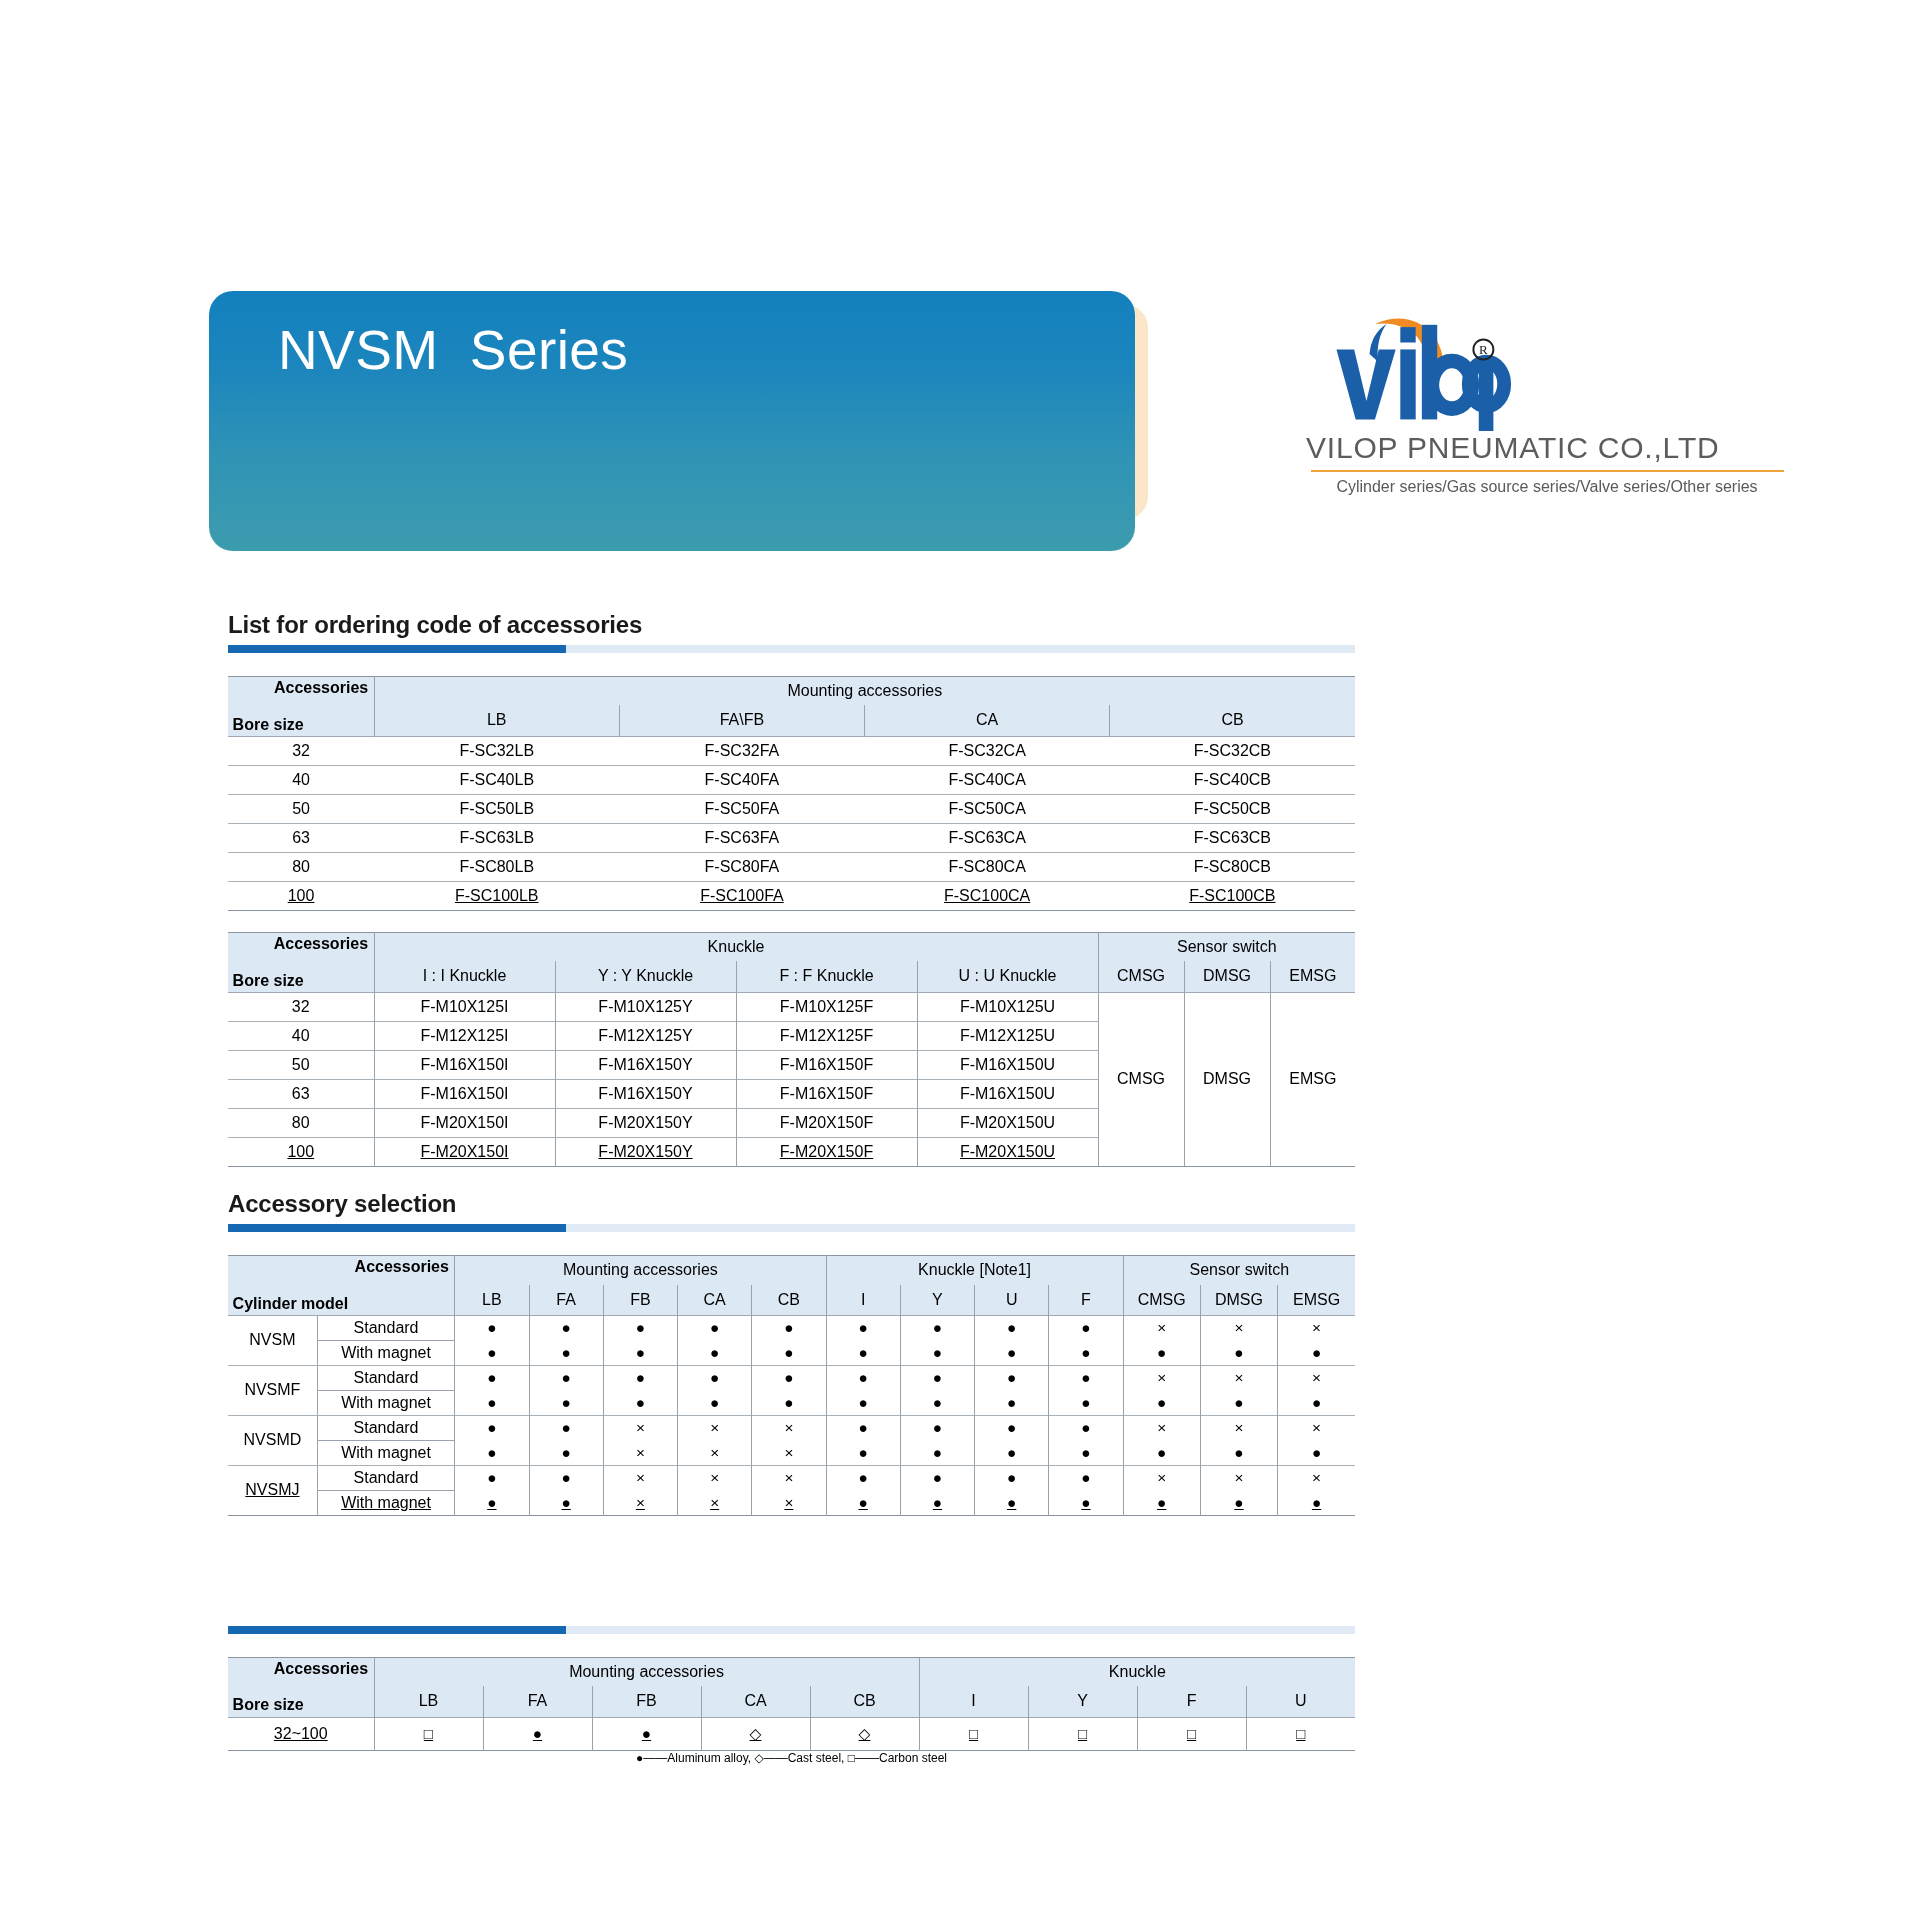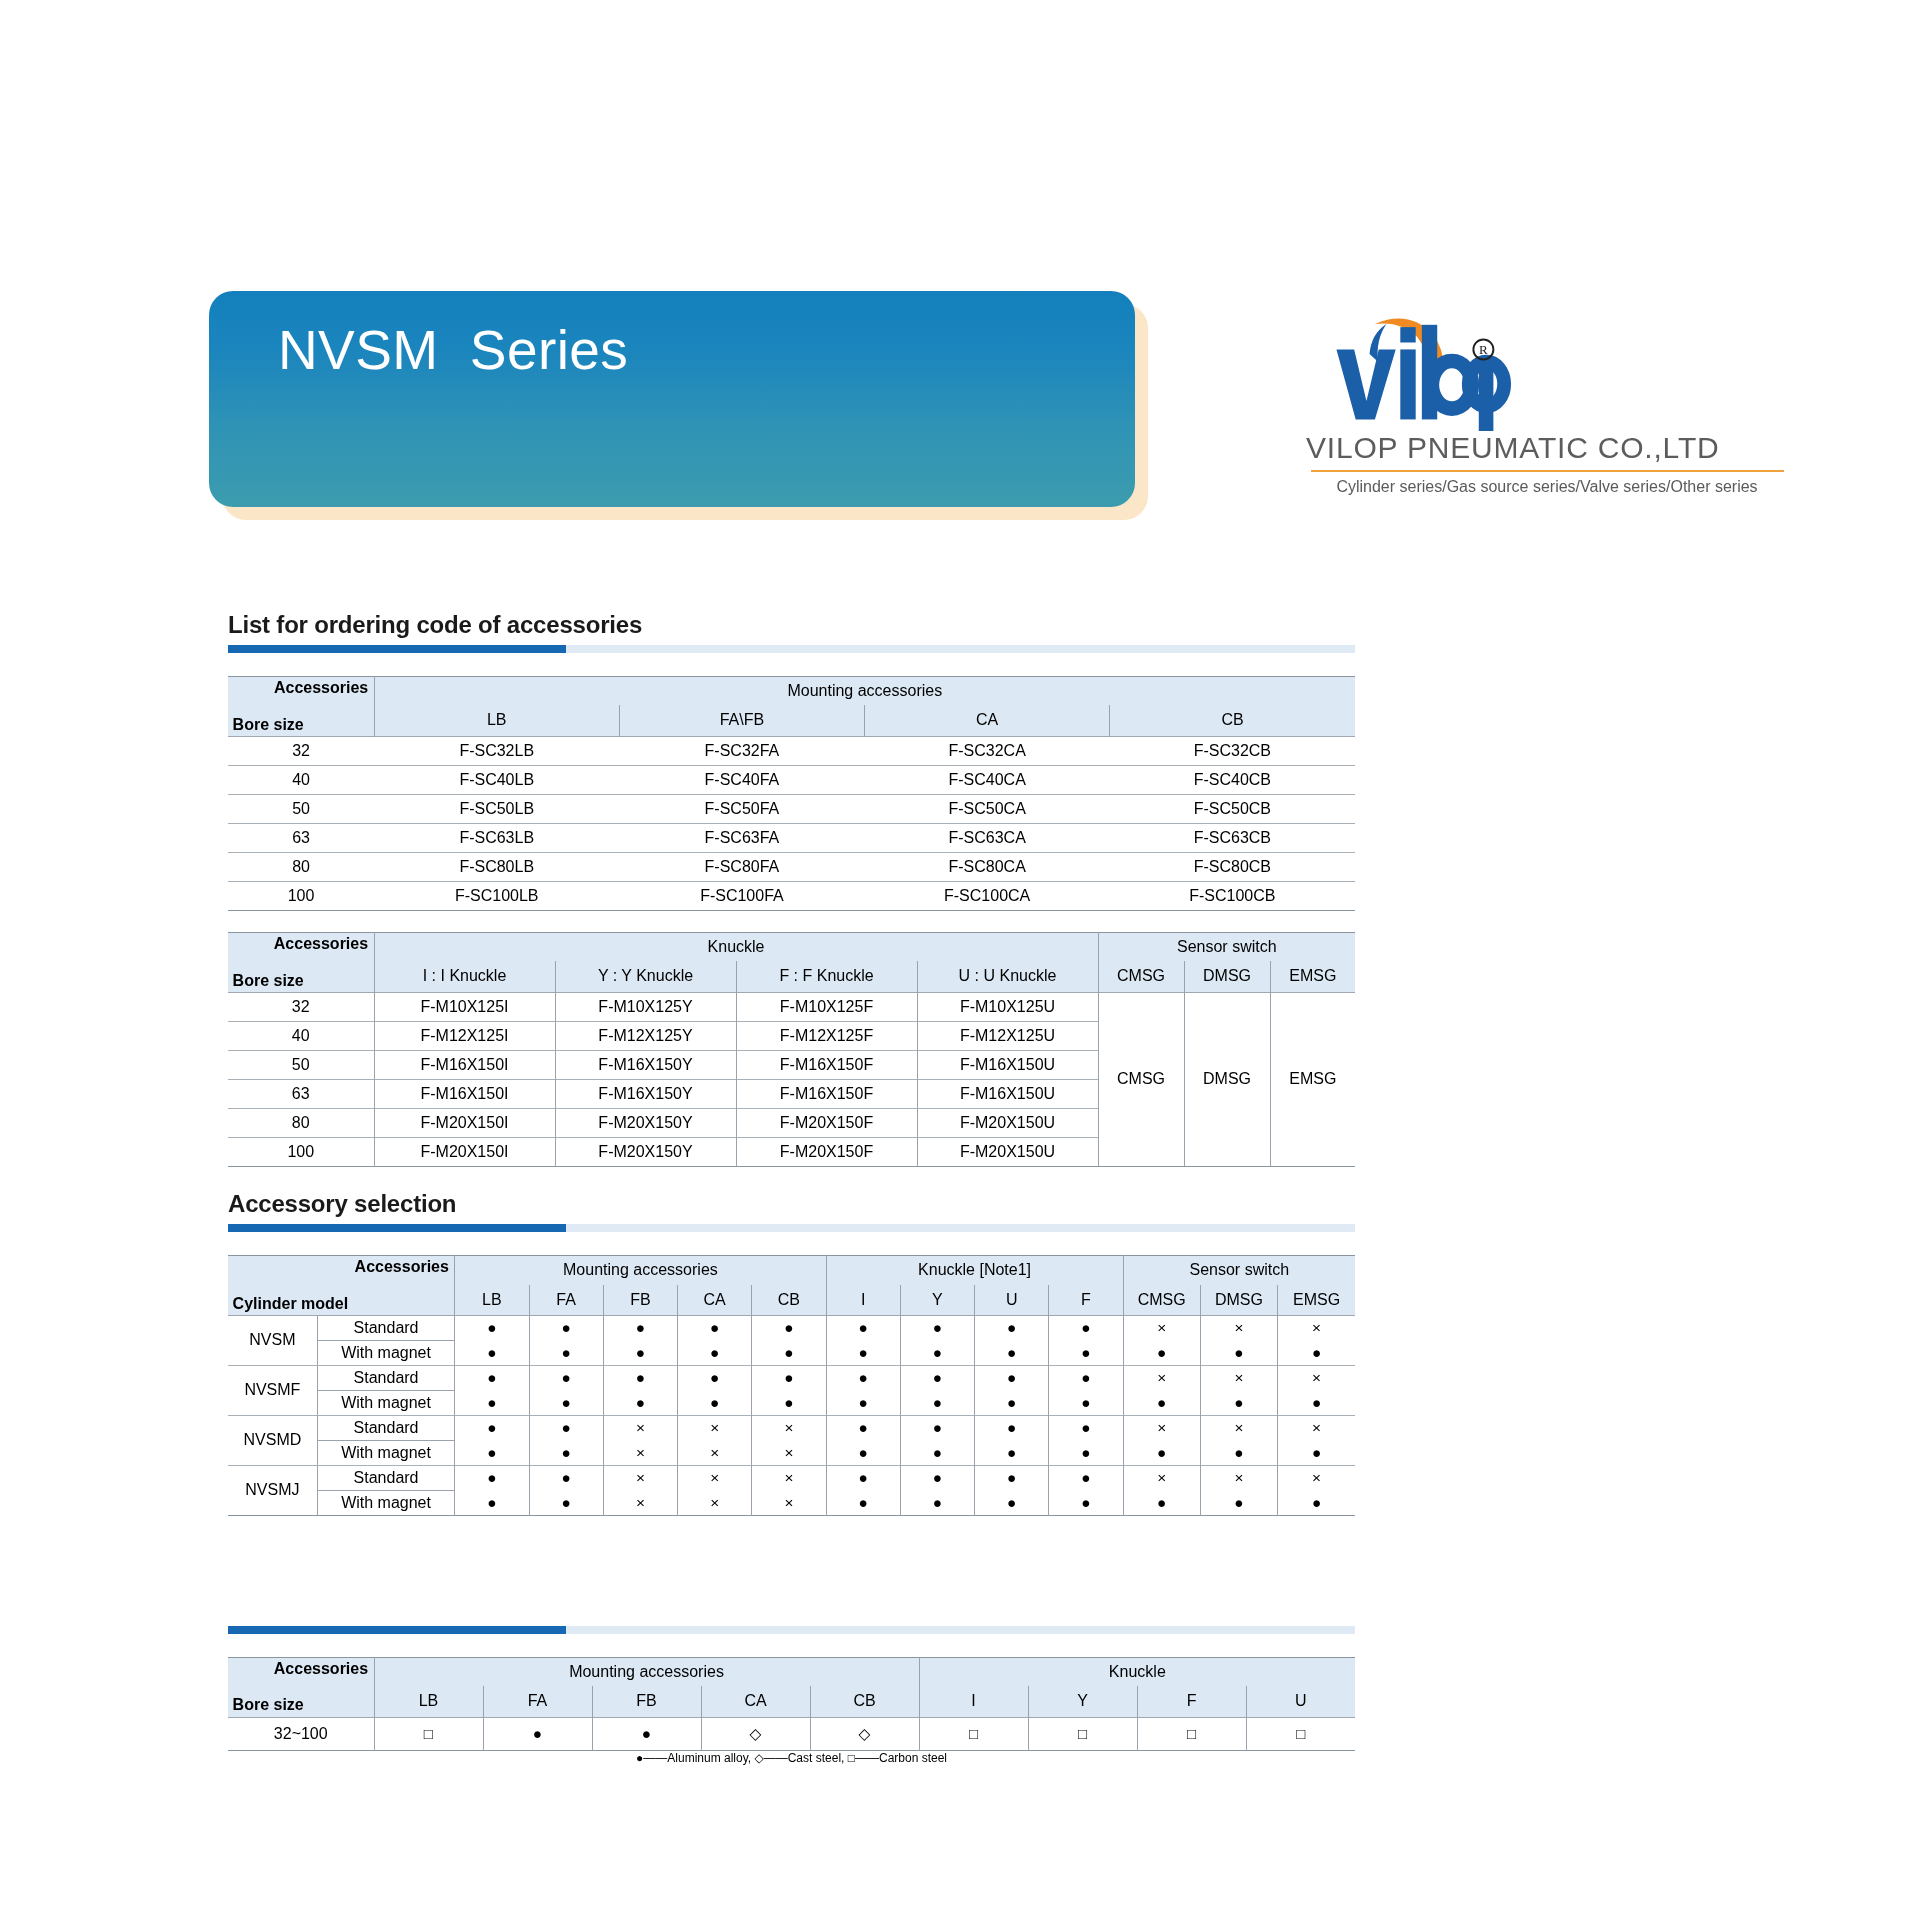--- a/index.html
+++ b/index.html
@@ -32,21 +32,21 @@
   .banner-shadow {
     position: absolute;
     left: 13px; top: 13px;
     width: 926px; height: 216px;
     background: #fbe6c8;
     border-radius: 24px;
   }
   .banner {
     position: absolute;
     left: 0; top: 0;
-    width: 926px; height: 216px;
+    width: 926px; height: 260px;
     border-radius: 24px;
     background: linear-gradient(180deg, #1380bd 0%, #1b85bd 28%, #2f93b6 62%, #3c9cae 100%);
     overflow: hidden;
   }
   .banner-title {
     position: absolute;
     left: 69px; top: 32px;
     font-size: 55px;
     font-weight: 400;
     color: #ffffff;
@@ -138,21 +138,21 @@
     text-align: center;
     vertical-align: middle;
     padding: 0;
     font-weight: normal;
   }
   .hdr { background: #dce8f4; font-weight: bold; padding-left: 47px; }
   .hbot { border-bottom: 1.5px solid #9fa8b3; }
   .htop { border-top: 1.9px solid #8b959f; }
   .vl { border-left: 1.2px solid #9aa3ad; }
   .rowline { border-bottom: 1.5px solid #a8b0b8; }
-  .thickline { border-bottom: 1.9px solid #8b959f; }
+  .thickline { border-bottom: 1.9px solid #8b959f; text-decoration: underline; }
   .thinv { border-left: 0.8px solid #9aa3ad; }
 
   .corner {
     position: relative;
     height: 59px;
   }
   .corner .c-top {
     position: absolute;
     right: 5.4px; top: 2.3px;
     font-weight: bold;

